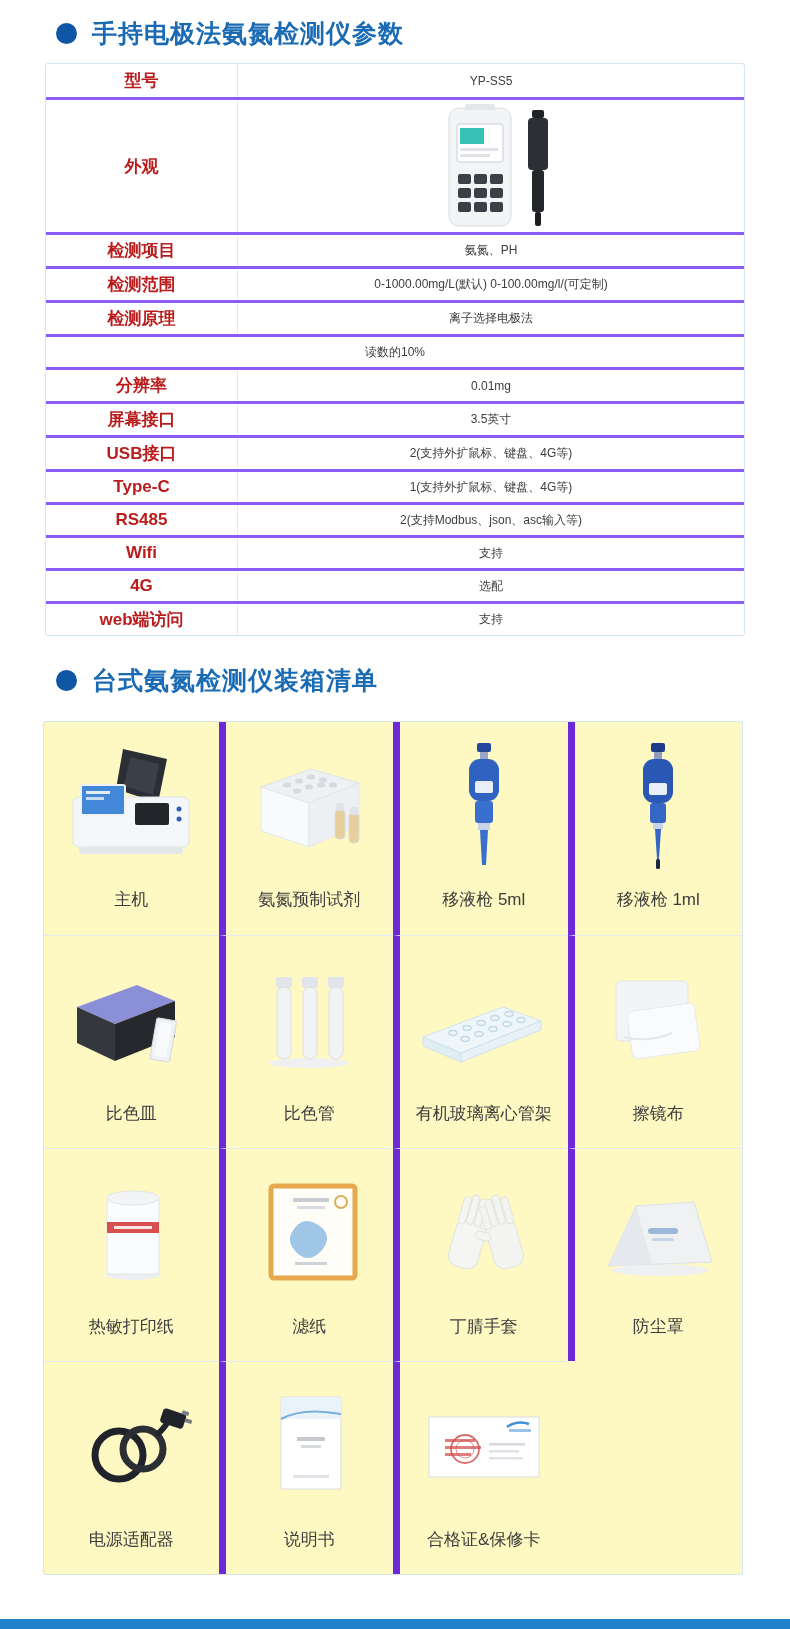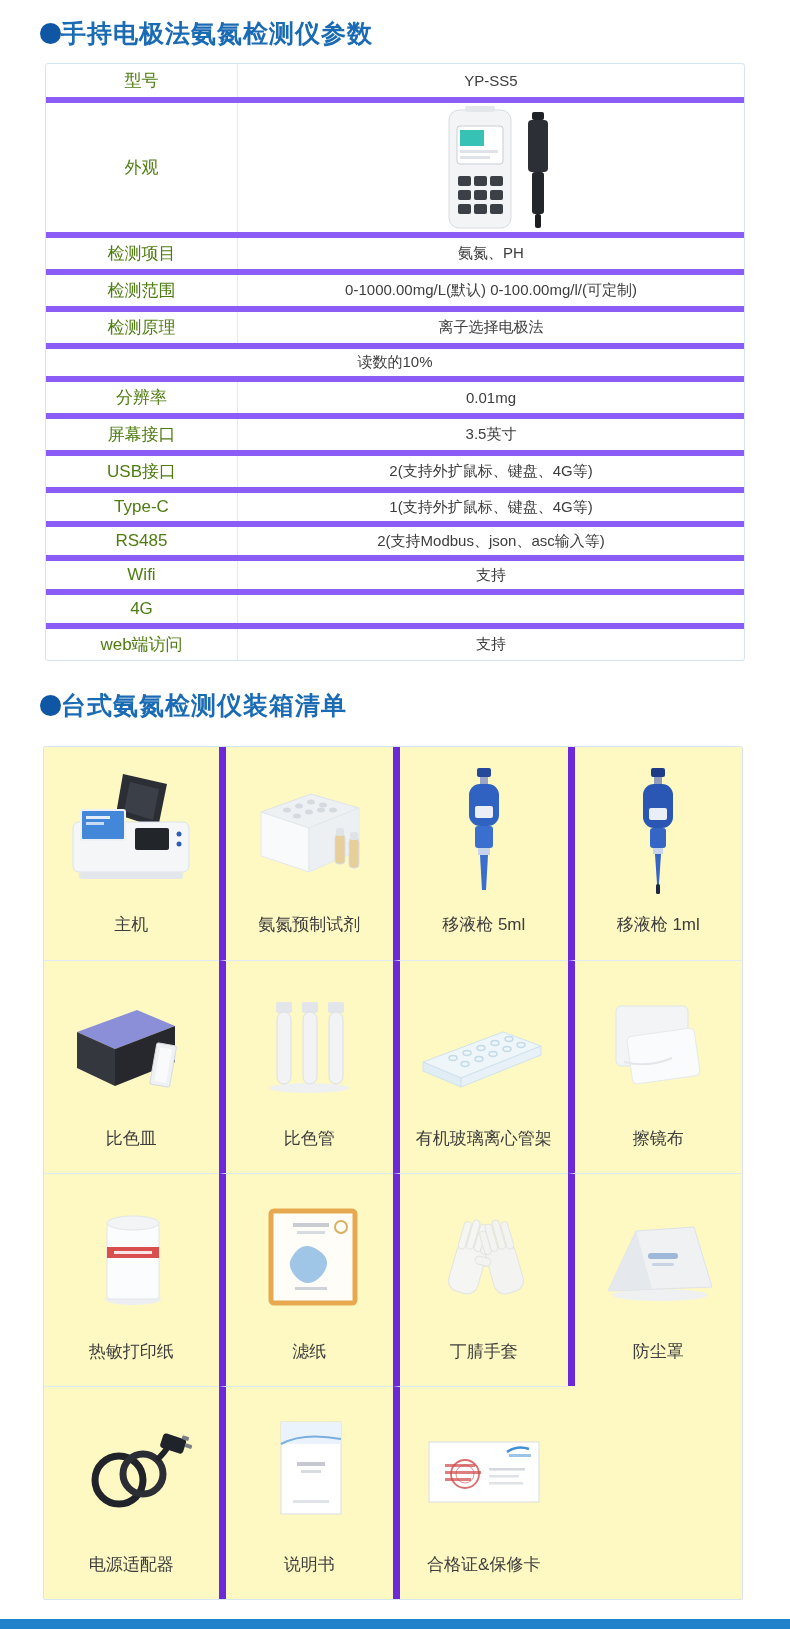--- a/index.html
+++ b/index.html
@@ -2,40 +2,40 @@
 <html><head>
 <meta charset="utf-8">
 <style>
   * { margin:0; padding:0; box-sizing:border-box; }
   html,body { background:#ffffff; }
   body {
     width:790px; height:1629px; position:relative;
     font-family:"Liberation Sans","DejaVu Sans",sans-serif;
     color:#3d3d3d; overflow:hidden;
   }
-  .section-header { display:flex; align-items:center; padding-left:40px;font-family:Liberation Serif, serif; }
+  .section-header { display:flex; align-items:center; gap:15px; padding-left:56px;font-family:Liberation Serif, serif; }
   .sh1 { padding-top:17px; }
   .sh2 { margin-top:28px; margin-bottom:24px; }
   .bullet { width:21px; height:21px; border-radius:50%; background:#0f57a5; flex:0 0 auto; }
   .section-title { font-size:25px; font-weight:bold; color:#1a6bb3; letter-spacing:1px; }
 
   .spec-table {
     width:700px; margin:13px 0 0 45px;
     border:1px solid #d7e4f2; border-radius:3px; background:#fff;
   }
-  .spec-row { display:flex; align-items:stretch; border-top:6px solid #8b5cf6; min-height:33px; }
+  .spec-row { display:flex; align-items:stretch; border-top:3px solid #8b5cf6; min-height:33px; }
   .spec-row:first-child { border-top:none; }
   .row-appearance { height:135px; }
   .spec-label {
     width:192px; flex:0 0 192px; display:flex; align-items:center; justify-content:center;
-    color:#4d7c0f; font-size:17px; border-right:1px solid #e1ebf6; padding:4px; text-align:center;
+    color:#b91c1c; font-size:17px; border-right:1px solid #e1ebf6; padding:4px; text-align:center;font-weight:bold;
   }
   .spec-value {
     flex:1; display:flex; align-items:center; justify-content:center;
-    color:#3d3d3d; font-size:15px; padding:4px 8px; text-align:center;
+    color:#3d3d3d; font-size:12px; padding:4px 8px; text-align:center;
   }
 
   .grid {
     width:700px; margin-left:43px; background:#fef9c3;
     border:1px solid #d7e4f2; border-radius:2px;
     display:grid; grid-template-columns:repeat(4,1fr);
   }
   .cell {
     height:213px; border-left:7px solid #6d28d9; border-top:1px solid #e1ebf6;
     display:flex; flex-direction:column; align-items:center;
@@ -124,20 +124,21 @@
   <div class="spec-row">
     <div class="spec-label">RS485</div>
     <div class="spec-value">2(支持Modbus、json、asc输入等)</div>
   </div>
   <div class="spec-row">
     <div class="spec-label">Wifi</div>
     <div class="spec-value">支持</div>
   </div>
   <div class="spec-row">
     <div class="spec-label">4G</div>
+    <div class="spec-value">选配</div>
   </div>
   <div class="spec-row">
     <div class="spec-label">web端访问</div>
     <div class="spec-value">支持</div>
   </div>
 </div>
 
 <div class="section-header sh2">
   <span class="bullet"></span>
   <span class="section-title">台式氨氮检测仪装箱清单</span>

